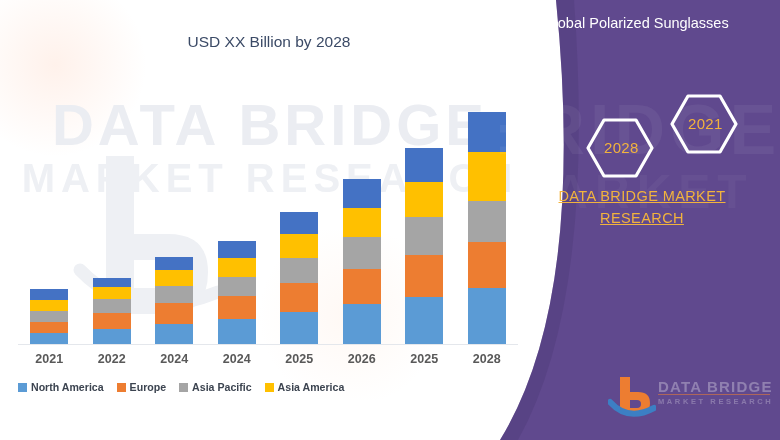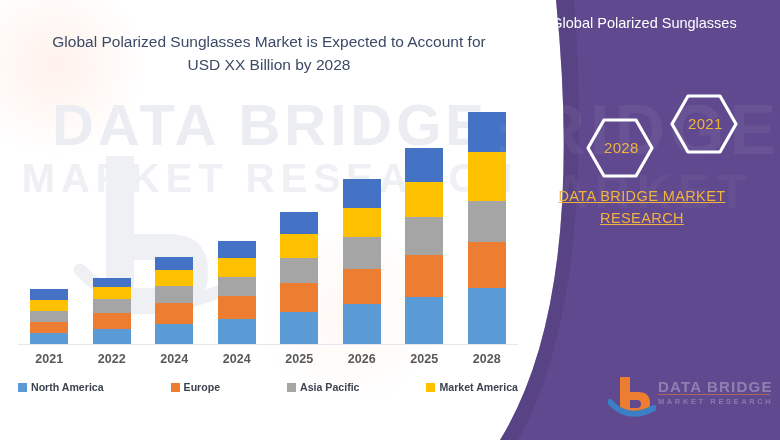--- a/index.html
+++ b/index.html
@@ -73,39 +73,39 @@
     display:flex; justify-content:space-around; align-items:center;
   }
   .x-tick {
     width:62px; text-align:center;
     font-size:12.5px; font-weight:700; color:#595959;
   }
 
   
   .legend {
     position:absolute; left:18px; top:378px; width:500px; height:18px;
-    display:flex; align-items:center; justify-content:space-between; gap:13px;
+    display:flex; align-items:center; justify-content:flex-start; gap:13px;
   }
   .legend-item { display:flex; align-items:center; gap:4px; }
   .legend-swatch { width:9px; height:9px; flex:0 0 9px; }
   .legend-label { font-size:10.6px; font-weight:700; color:#3c4450; white-space:nowrap; }
 
   
   .right-panel {
     position:absolute; right:0; top:0; width:280px; height:440px;
     overflow:hidden;
   }
   .right-bg {
     position:absolute; inset:0;
   }
   .right-content {
     position:absolute; left:0; top:0; width:280px; height:440px;
   }
   .panel-title {
-    position:absolute; left:28px; top:12px; width:232px;
+    position:absolute; left:20px; top:12px; width:232px;
     text-align:center; color:#ffffff;
     font-size:14.5px; line-height:22px; font-weight:400;
   }
   .hex-wrap { position:absolute; left:30px; top:92px; width:240px; height:90px; }
   .hex-label {
     position:absolute; color:#f2b33d; font-size:15px; font-weight:400;
     letter-spacing:.3px;
   }
   .brand-name {
     position:absolute; left:20px; top:185px; width:244px;
@@ -155,21 +155,20 @@
       <div class="wm-main">DATA BRIDGE</div>
       <div class="wm-sub">MARKET RESEARCH</div>
     </div>
 
     <svg class="wm-swoosh" viewBox="0 0 150 170">
       <path d="M34 6 L34 150 Q34 164 50 164 L96 164 Q136 164 136 122 Q136 84 96 84 L62 84 L62 110 L92 110 Q108 110 108 124 Q108 138 92 138 L62 138 L62 6 Z" fill="#eef0f4"></path>
       <path d="M8 120 Q62 176 146 142" stroke="#eef0f4" stroke-width="13" fill="none" stroke-linecap="round"></path>
     </svg>
 
     <div class="chart-title">
-      <div>Global Polarized Sunglasses Market is Expected to Account for</div>
       <div>USD XX Billion by 2028</div>
     </div>
 
     <div class="plot">
       <div class="bars" id="bars">
           <div class="bar-col">
             <div class="bar">
               <div class="seg" style="height: 11px; background: rgb(91, 155, 213);"></div>
               <div class="seg" style="height: 11px; background: rgb(237, 125, 49);"></div>
               <div class="seg" style="height: 11px; background: rgb(165, 165, 165);"></div>
@@ -263,21 +262,21 @@
         <div class="legend-item">
           <span class="legend-swatch" style="background: rgb(237, 125, 49);"></span>
           <span class="legend-label">Europe</span>
         </div>
         <div class="legend-item">
           <span class="legend-swatch" style="background: rgb(165, 165, 165);"></span>
           <span class="legend-label">Asia Pacific</span>
         </div>
         <div class="legend-item">
           <span class="legend-swatch" style="background: rgb(255, 192, 0);"></span>
-          <span class="legend-label">Market America</span>
+          <span class="legend-label">Asia America</span>
         </div>
       </div>
   </div>
 
   <div class="right-panel">
 
     <svg class="right-bg" viewBox="0 0 280 440" preserveAspectRatio="none">
       <path d="M56 0 L280 0 L280 440 L0 440 Q86 300 56 0 Z" fill="#60498E"></path>
       <path d="M56 0 L74 0 Q96 300 18 440 L0 440 Q86 300 56 0 Z" fill="#503B7A" opacity="0.45"></path>
     </svg>

